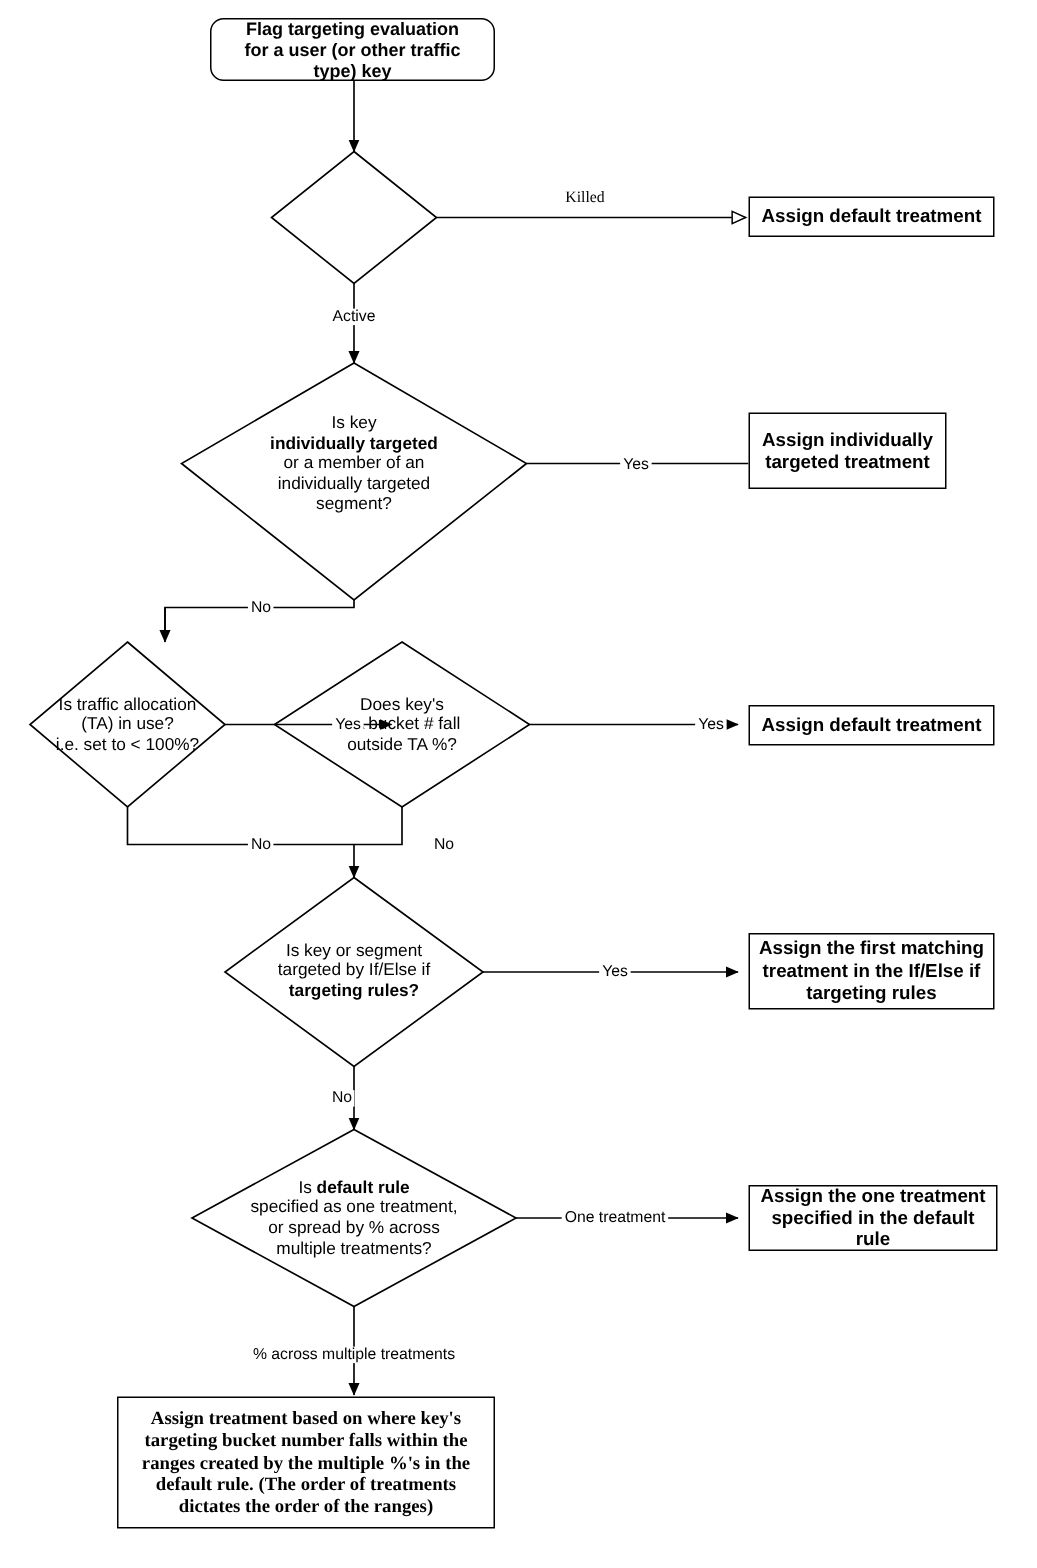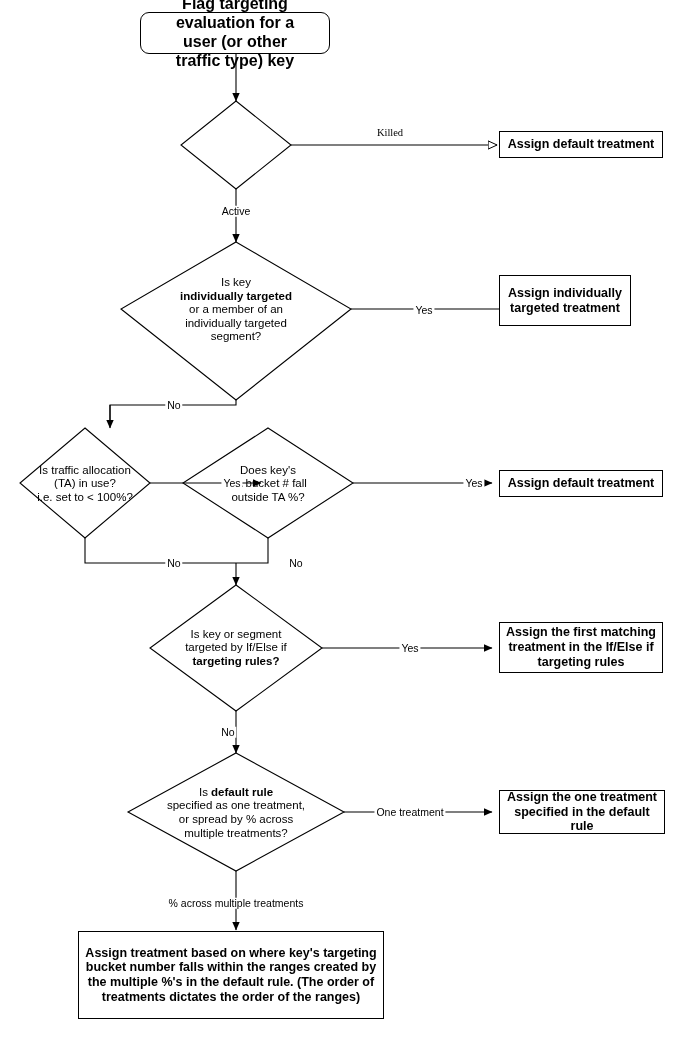--- a/index.html
+++ b/index.html
@@ -33,21 +33,21 @@
     justify-content: center;
     text-align: center;
     color: #000000;
     line-height: 1.18;
   }
   
   .terminator {
     border: 1.2px solid #000000;
     border-radius: 9px;
     background: #ffffff;
-    font-size: 16px;
+    font-size: 12px;
     font-weight: bold;
     padding: 2px 21px;
   }
   
   .process {
     border: 1.2px solid #000000;
     background: #ffffff;
     font-size: 12.5px;
     font-weight: bold;
     padding: 2px 5px;
@@ -203,21 +203,21 @@
     </div>
   </div>
 
   <div class="node process" style="left:499px; top:790px; width:166px; height:44px;">
     <div>
       <span class="txt">Assign the one treatment</span>
       <span class="txt">specified in the default rule</span>
     </div>
   </div>
 
-  <div class="node process" style="left:78px; top:931px; width:306px; height:88px;">
+  <div class="node process" style="left:78px; top:931px; width:252px; height:88px;font-family:Liberation Serif, serif;">
     <div>
       <span class="txt">Assign treatment based on where key's</span>
       <span class="txt">targeting bucket number falls within the ranges</span>
       <span class="txt">created by the multiple %'s in the default rule. (The</span>
       <span class="txt">order of treatments dictates the order of the ranges)</span>
     </div>
   </div>
 
   <div class="edge-label el-center" style="left:390px; top:133px;font-family:Liberation Serif, serif;">Killed</div>
   <div class="edge-label el-center" style="left:236px; top:211px;">Active</div>

